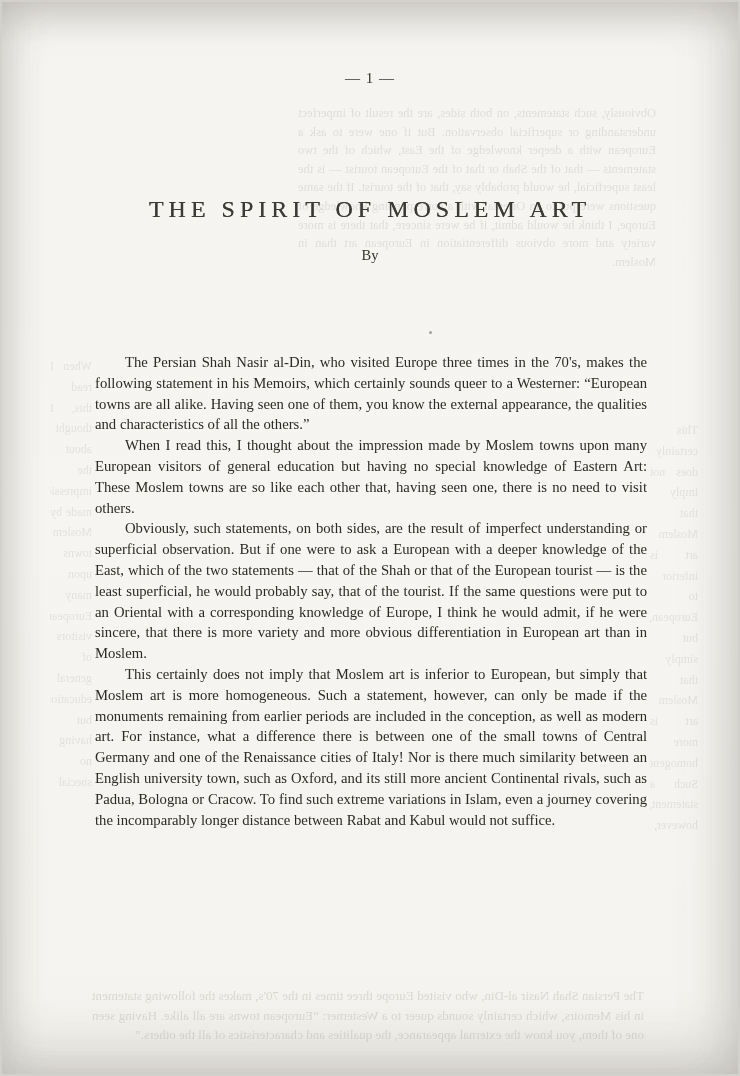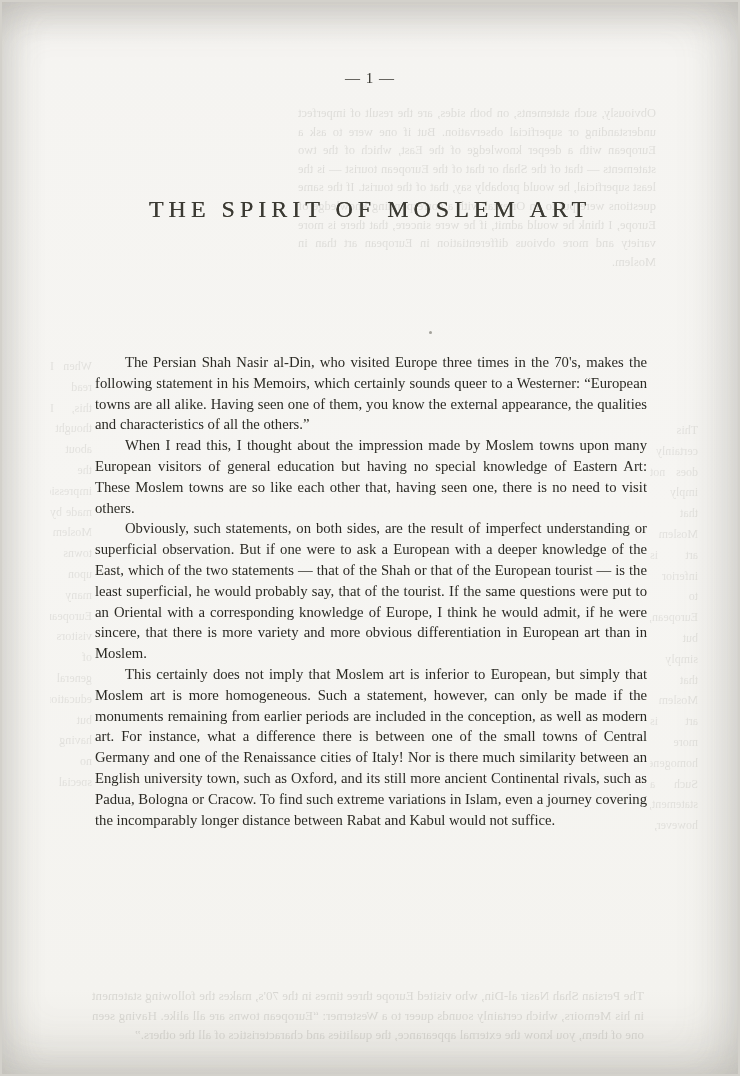--- a/index.html
+++ b/index.html
@@ -100,20 +100,21 @@
 
   <div class="ghost ghost-top">Obviously, such statements, on both sides, are the result of imperfect understanding or superficial observation. But if one were to ask a European with a deeper knowledge of the East, which of the two statements — that of the Shah or that of the European tourist — is the least superficial, he would probably say, that of the tourist. If the same questions were put to an Oriental with a corresponding knowledge of Europe, I think he would admit, if he were sincere, that there is more variety and more obvious differentiation in European art than in Moslem.</div>
   <div class="ghost ghost-left">When I read this, I thought about the impression made by Moslem towns upon many European visitors of general education but having no special knowledge of Eastern Art: These Moslem towns are so like each other that, having seen one, there is no need to visit others.</div>
   <div class="ghost ghost-right">This certainly does not imply that Moslem art is inferior to European, but simply that Moslem art is more homogeneous. Such a statement, however, can only be made if the monuments remaining from earlier periods are included in the conception, as well as modern art. For instance, what a difference there is between one of the small towns of Central Germany and one of the Renaissance cities of Italy! Nor is there much similarity between an English university town, such as Oxford, and its still more ancient Continental rivals, such as Padua, Bologna or Cracow. To find such extreme variations in Islam, even a journey covering the incomparably longer distance between Rabat and Kabul would not suffice.</div>
   <div class="ghost ghost-bottom">The Persian Shah Nasir al-Din, who visited Europe three times in the 70's, makes the following statement in his Memoirs, which certainly sounds queer to a Westerner: “European towns are all alike. Having seen one of them, you know the external appearance, the qualities and characteristics of all the others.”</div>
 
   <div class="page-number">— 1 —</div>
 
   <h1 class="title">THE SPIRIT OF MOSLEM ART</h1>
 
+  <div class="byline">By</div>
 
 
   <div class="speck"></div>
 
   <div class="body-text">
     <p>The Persian Shah Nasir al-Din, who visited Europe three times in the 70's, makes the following statement in his Memoirs, which certainly sounds queer to a Westerner: “European towns are all alike. Having seen one of them, you know the external appearance, the qualities and characteristics of all the others.”</p>
     <p>When I read this, I thought about the impression made by Moslem towns upon many European visitors of general education but having no special knowledge of Eastern Art: These Moslem towns are so like each other that, having seen one, there is no need to visit others.</p>
     <p>Obviously, such statements, on both sides, are the result of imperfect understanding or superficial observation. But if one were to ask a European with a deeper knowledge of the East, which of the two statements — that of the Shah or that of the European tourist — is the least superficial, he would probably say, that of the tourist. If the same questions were put to an Oriental with a corresponding knowledge of Europe, I think he would admit, if he were sincere, that there is more variety and more obvious differentiation in European art than in Moslem.</p>
     <p>This certainly does not imply that Moslem art is inferior to European, but simply that Moslem art is more homogeneous. Such a statement, however, can only be made if the monuments remaining from earlier periods are included in the conception, as well as modern art. For instance, what a difference there is between one of the small towns of Central Germany and one of the Renaissance cities of Italy! Nor is there much similarity between an English university town, such as Oxford, and its still more ancient Continental rivals, such as Padua, Bologna or Cracow. To find such extreme variations in Islam, even a journey covering the incomparably longer distance between Rabat and Kabul would not suffice.</p>
   </div>

